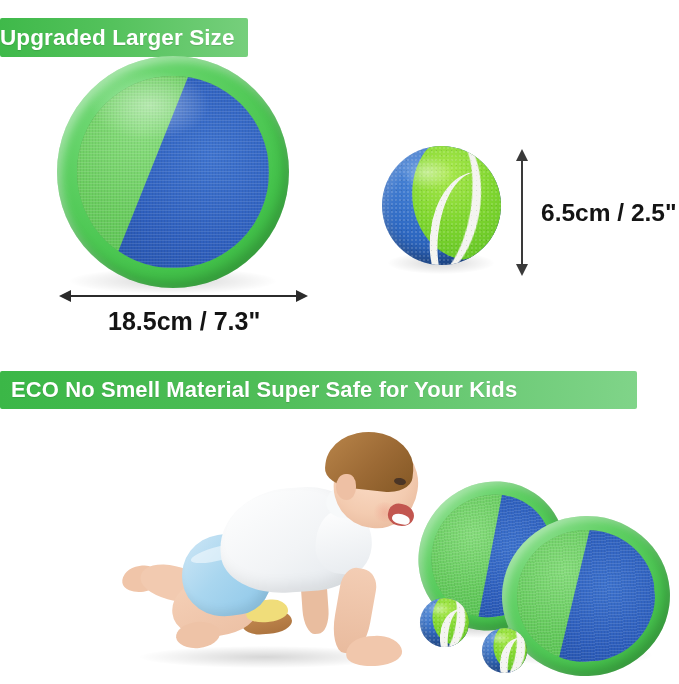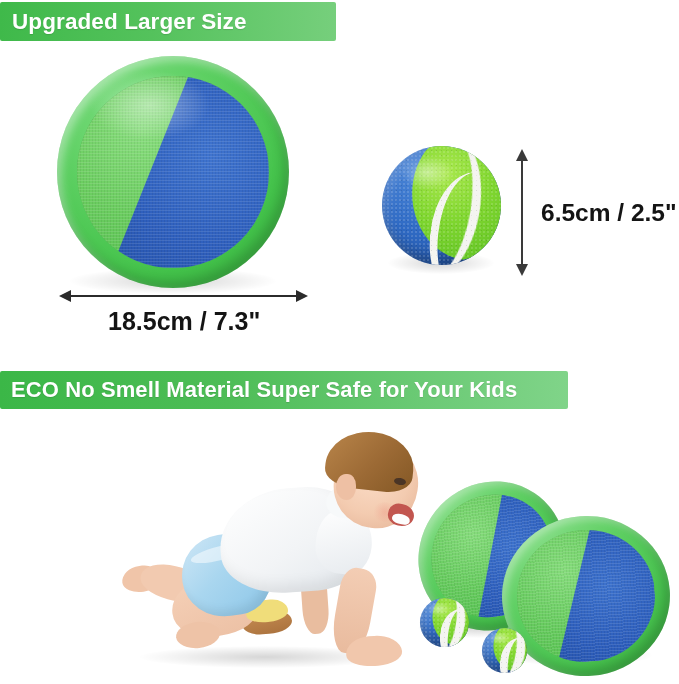--- a/index.html
+++ b/index.html
@@ -36,32 +36,31 @@
   .banner-text {
     color: #ffffff;
     font-weight: bold;
     white-space: nowrap;
     letter-spacing: 0.1px;
     text-shadow: 0 1px 1px rgba(0,0,0,0.12);
   }
 
   #banner-size {
     left: 0px;
-    top: 2px;
-    width: 336px;
+    top: 18px;
+    width: 248px;
     height: 39px;
     background: linear-gradient(to right, #3fb94a 0%, #54c25c 45%, #76cf7c 100%);
-    padding-left: 12px;
   }
   #banner-size .banner-text { font-size: 22.5px; }
 
   #banner-eco {
     left: 0px;
     top: 371px;
-    width: 568px;
+    width: 637px;
     height: 38px;
     background: linear-gradient(to right, #3bb747 0%, #4ebd57 40%, #69c973 72%, #80d489 100%);
     padding-left: 11px;
   }
   #banner-eco .banner-text { font-size: 22px; }
 
   
   #paddle-main {
     position: absolute;
     left: 57px;

